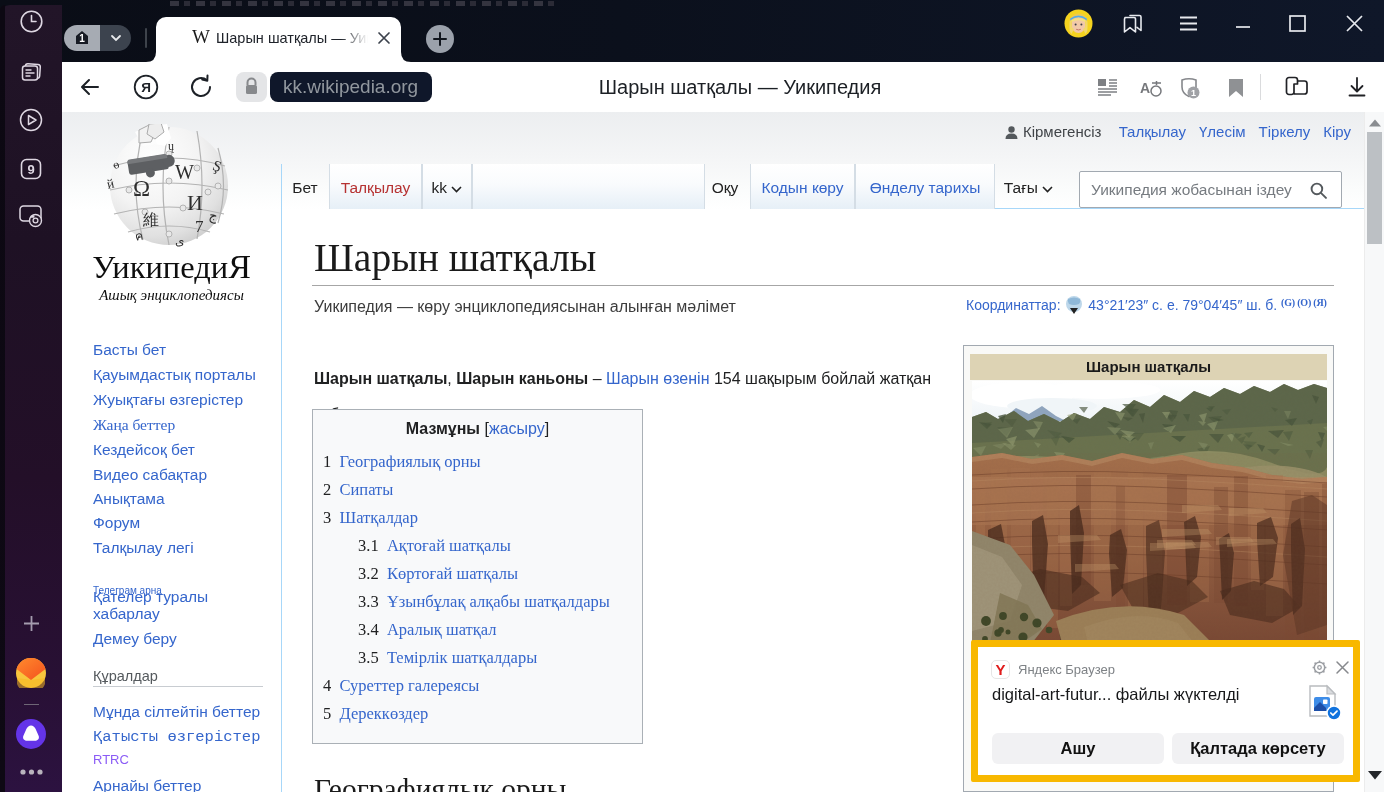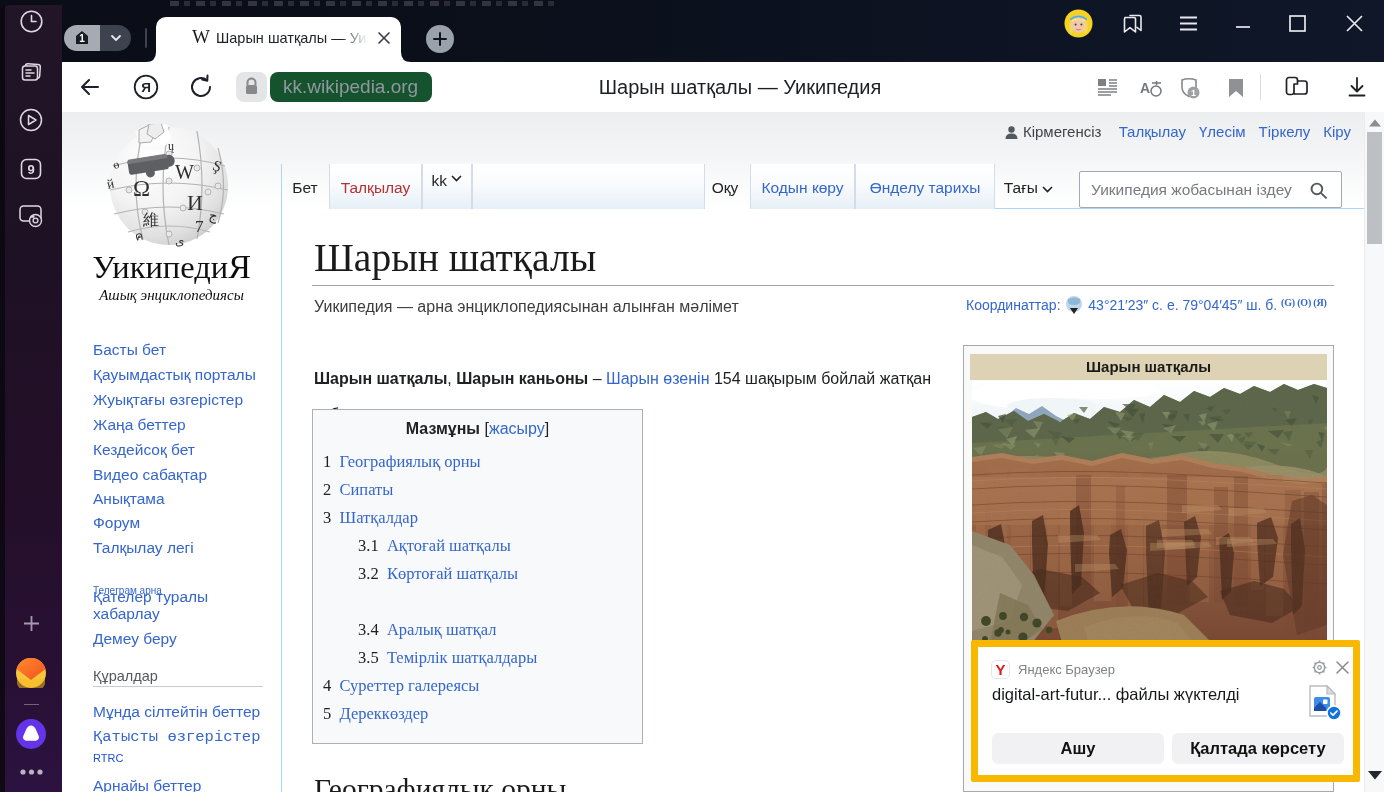--- a/index.html
+++ b/index.html
@@ -14,21 +14,21 @@
   #grouppill .l { width:36px; height:26px; background:#a6abb3; display:flex; align-items:center; justify-content:center; }
   #grouppill .r { width:31px; height:26px; background:#3c434e; display:flex; align-items:center; justify-content:center; }
   #tabsep { left:145px; top:28px; width:2px; height:20px; background:#3e434b; border-radius:1px; }
   #activetab { left:156px; top:17px; width:245px; height:45px; background:#fff; border-radius:10px 10px 0 0; }
   #tabfav { left:192px; top:26px; width:18px; height:22px; font-family:"Liberation Serif",serif; font-size:19px; color:#1b1b1b; }
   #tabtitle { left:216px; top:30px; width:152px; height:19px; font-size:14.5px; color:#20242b; white-space:nowrap; overflow:hidden; -webkit-mask-image:linear-gradient(90deg,#000 82%,transparent 100%); }
   #tabclose { left:372px; top:26px; width:24px; height:24px; }
   #newtab { left:426px; top:25px; width:28px; height:28px; border-radius:50%; background:#9ba1ab; }
   #toolbar { left:62px; top:62px; width:1322px; height:50px; background:#fff; border-radius:12px 12px 0 0; }
   #lockbox { left:236px; top:72px; width:31px; height:30px; background:#e4e5e7; border-radius:8px; }
-  #urlpill { left:270px; top:72px; width:162px; height:30px; background:#14532d; border-radius:8px; font-size:19px; color:#91979e; line-height:30px; padding-left:13px; }
+  #urlpill { left:270px; top:72px; width:162px; height:30px; background:#0f172a; border-radius:8px; font-size:19px; color:#91979e; line-height:30px; padding-left:13px; }
   #ttitle { left:440px; top:76px; width:600px; text-align:center; font-size:20px; color:#1c2025; }
   
   #page { left:62px; top:112px; width:1322px; height:680px; background:#fff; overflow:hidden; }
   #pagegrad { left:0; top:0; width:1302px; height:98px; background:linear-gradient(180deg,#eceef0 0%,#f4f5f6 45%,#fbfcfc 80%,#fff 100%); }
   #contentborder { left:219px; top:52px; width:1px; height:628px; background:#a7d7f9; }
   #persbar { left:902px; top:11px; width:387px; font-size:15px; color:#404448; text-align:right; white-space:nowrap; }
   #persbar a { color:#3566cc; text-decoration:none; margin-left:13px; }
   .wtab { position:absolute; top:52px; height:45px; font-size:15.5px; color:#3566cc; display:flex; align-items:flex-end; justify-content:center; padding-bottom:12px; }
   .wtab.grad { background:linear-gradient(180deg,#ffffff 0%,#f9fbfd 45%,#e6eff7 100%); border-left:1px solid #d4dde5; border-right:1px solid #d4dde5; }
   .bluebottom { position:absolute; top:96px; height:1px; background:#a7d7f9; }
@@ -286,53 +286,54 @@
   </svg>
   <div class="abs" style="left:0; top:136px; width:219px; text-align:center; font-family:'Liberation Serif',serif; font-size:32.5px; color:#0e0e0e;">Уикипеди<span style="font-size:34px;">Я</span></div>
   <div class="abs" style="left:0; top:175px; width:219px; text-align:center; font-family:'Liberation Serif',serif; font-style:italic; font-size:15px; color:#0e0e0e;">Ашық энциклопедиясы</div>
 
   <div class="abs" id="nav1" style="left:33px; top:0; width:190px;"></div>
 
   <div class="bluebottom" style="left:267px; width:376px;"></div>
   <div class="bluebottom" style="left:688px; width:614px;"></div>
   <div class="wtab" style="left:219px; width:48px; color:#222;">Бет</div>
   <div class="wtab grad" style="left:267px; width:93px; color:#b63232;">Талқылау</div>
-  <div class="wtab grad" style="left:360px; width:50px; color:#222;align-items:center;">kk&nbsp;<svg style="margin-bottom:4px" width="11" height="7" viewBox="0 0 11 7">
+  <div class="wtab grad" style="left:360px; width:50px; color:#222;">kk&nbsp;<svg style="margin-bottom:4px" width="11" height="7" viewBox="0 0 11 7">
         <path d="M1 1 L5.5 5.5 L10 1" stroke="#222" stroke-width="1.6" fill="none"></path>
       </svg></div>
   <div class="wtab grad" style="left:410px; width:233px;"></div>
   <div class="wtab" style="left:638px; width:50px; color:#222;">Оқу</div>
   <div class="wtab grad" style="left:688px; width:105px;">Кодын көру</div>
   <div class="wtab grad" style="left:793px; width:140px;">Өнделу тарихы</div>
   <div class="wtab" style="left:933px; width:67px; color:#222;">Тағы&nbsp;<svg style="margin-bottom:4px" width="11" height="7" viewBox="0 0 11 7">
         <path d="M1 1 L5.5 5.5 L10 1" stroke="#222" stroke-width="1.6" fill="none"></path>
       </svg></div>
   <div class="abs" id="search">Уикипедия жобасынан іздеу<svg style="position:absolute; right:14px; top:10px;" width="17" height="17" viewBox="0 0 16 16">
         <circle cx="6.5" cy="6.5" r="5" fill="none" stroke="#54595d" stroke-width="1.8"></circle>
         <path d="M10.5 10.5 L15 15" stroke="#54595d" stroke-width="1.8" stroke-linecap="round"></path>
       </svg></div>
 
   <div class="abs" id="h1">Шарын шатқалы</div>
   <div class="abs" id="h1line"></div>
-  <div class="abs" id="sitesub">Уикипедия — арна энциклопедиясынан алынған мәлімет</div>
+  <div class="abs" id="sitesub">Уикипедия — көру энциклопедиясынан алынған мәлімет</div>
   <div class="abs" id="coords">Координаттар: <svg style="vertical-align:-5px" width="20" height="20" viewBox="0 0 20 20">
         <circle cx="10" cy="9" r="8" fill="#bdd7ea"></circle>
         <path d="M4 4 Q10 1 16 4 Q17 7 15 9 Q10 11 5 9 Q3 6 4 4 Z" fill="#8fb8d8"></path>
         <path d="M5 12 Q10 15 15 12 Q13 16 10 16 Q7 16 5 12 Z" fill="#a8c8e0"></path>
         <path d="M6 13 L14 13 L10 19 Z" fill="#222"></path>
       </svg> 43°21′23″ с. е. 79°04′45″ ш. б. <span style="font-size:10px; font-weight:bold; font-family:'Liberation Serif',serif; vertical-align:4px; letter-spacing:-0.2px;">(G) (O) (Я)</span></div>
   <div class="abs" id="para"><b>Шарын шатқалы</b>, <b>Шарын каньоны</b> – <a>Шарын өзенін</a> 154 шақырым бойлай жатқан табиғи нысан.</div>
 
   <div class="abs" id="toc">
     <div id="toctitle"><b>Мазмұны</b> <span style="color:#202122">[</span><a>жасыру</a><span style="color:#202122">]</span></div>
   <div class="tocrow" style="top:38px; padding-left:10px;"><span class="tocn">1</span>&nbsp;&nbsp;<a>Географиялық орны</a></div>
       <div class="tocrow" style="top:66px; padding-left:10px;"><span class="tocn">2</span>&nbsp;&nbsp;<a>Сипаты</a></div>
       <div class="tocrow" style="top:94px; padding-left:10px;"><span class="tocn">3</span>&nbsp;&nbsp;<a>Шатқалдар</a></div>
       <div class="tocrow" style="top:122px; padding-left:45px;"><span class="tocn">3.1</span>&nbsp;&nbsp;<a>Ақтоғай шатқалы</a></div>
       <div class="tocrow" style="top:150px; padding-left:45px;"><span class="tocn">3.2</span>&nbsp;&nbsp;<a>Көртоғай шатқалы</a></div>
+      <div class="tocrow" style="top:178px; padding-left:45px;"><span class="tocn">3.3</span>&nbsp;&nbsp;<a>Ұзынбұлақ алқабы шатқалдары</a></div>
       <div class="tocrow" style="top:206px; padding-left:45px;"><span class="tocn">3.4</span>&nbsp;&nbsp;<a>Аралық шатқал</a></div>
       <div class="tocrow" style="top:234px; padding-left:45px;"><span class="tocn">3.5</span>&nbsp;&nbsp;<a>Темірлік шатқалдары</a></div>
       <div class="tocrow" style="top:262px; padding-left:10px;"><span class="tocn">4</span>&nbsp;&nbsp;<a>Суреттер галереясы</a></div>
       <div class="tocrow" style="top:290px; padding-left:10px;"><span class="tocn">5</span>&nbsp;&nbsp;<a>Дереккөздер</a></div>
     </div>
   <div class="abs" id="h2partial">Географиялық орны</div>
 
   <div class="abs" id="infobox">
     <div id="ibhead">Шарын шатқалы</div>
     <div id="ibimg"><svg width="355" height="262" viewBox="0 0 355 262">
@@ -549,35 +550,35 @@
         <path d="M7 1.5 L13 8.5 L1 8.5 Z" fill="#8a8d91"></path>
       </svg>
     <div id="sbthumb"></div>
     <svg style="position:absolute; left:2px; top:657px;" width="16" height="12" viewBox="0 0 16 12">
         <path d="M1 2 L15 2 L8 10.5 Z" fill="#23262a"></path>
       </svg>
   </div>
 <div class="abs navlink" style="left:31px; top:229px; color:#3566cc; font-size:15.5px;">Басты бет</div>
     <div class="abs navlink" style="left:31px; top:254px; color:#3566cc; font-size:15.5px;">Қауымдастық порталы</div>
     <div class="abs navlink" style="left:31px; top:279px; color:#3566cc; font-size:15.5px;">Жуықтағы өзгерістер</div>
-    <div class="abs navlink" style="left:31px; top:304px; color:#3566cc; font-size:15.5px;">Жаңа беттер</div>
+    <div class="abs navlink" style="left:31px; top:304px; color:#3566cc; font-size:15.5px;font-family:Liberation Serif, serif;">Жаңа беттер</div>
     <div class="abs navlink" style="left:31px; top:329px; color:#3566cc; font-size:15.5px;">Кездейсоқ бет</div>
     <div class="abs navlink" style="left:31px; top:353.5px; color:#3566cc; font-size:15.5px;">Видео сабақтар</div>
     <div class="abs navlink" style="left:31px; top:378px; color:#3566cc; font-size:15.5px;">Анықтама</div>
     <div class="abs navlink" style="left:31px; top:402px; color:#3566cc; font-size:15.5px;">Форум</div>
     <div class="abs navlink" style="left:31px; top:426.5px; color:#3566cc; font-size:15.5px;">Талқылау легі</div>
     <div class="abs navlink" style="left:31px; top:473px; color:#3566cc; font-size:10px;">Телеграм арна</div>
     <div class="abs navlink" style="left:31px; top:476px; color:#3566cc; font-size:15.5px;">Қателер туралы</div>
     <div class="abs navlink" style="left:31px; top:493px; color:#3566cc; font-size:15.5px;">хабарлау</div>
     <div class="abs navlink" style="left:31px; top:517.5px; color:#3566cc; font-size:15.5px;">Демеу беру</div>
     <div class="abs" style="left:31px; top:556px; font-size:14.5px; color:#54595d;">Құралдар</div>
     <div class="abs" style="left:31px; top:574px; width:170px; height:1px; background:#c8ccd1;"></div>
     <div class="abs navlink" style="left:31px; top:591px; color:#3566cc; font-size:15.5px;">Мұнда сілтейтін беттер</div>
     <div class="abs navlink" style="left:31px; top:616px; color:#3566cc; font-size:15.5px;font-family:Liberation Mono, monospace;">Қатысты өзгерістер</div>
-    <div class="abs navlink" style="left:31px; top:640px; color:#1d4ed8; font-size:11px;">RTRC</div>
+    <div class="abs navlink" style="left:31px; top:640px; color:#8b5cf6; font-size:13px;">RTRC</div>
     <div class="abs navlink" style="left:31px; top:664.5px; color:#3566cc; font-size:15.5px;">Арнайы беттер</div>
   </div>
 
 <div class="abs" id="popup">
   <div id="ylogo">Y</div>
   <div id="ybtext">Яндекс Браузер</div>
   <svg style="position:absolute; left:332px; top:11px;" width="19" height="19" viewBox="0 0 19 19">
       <circle cx="9.5" cy="9.5" r="5.2" fill="none" stroke="#9b9ea3" stroke-width="1.5"></circle>
       <circle cx="9.5" cy="9.5" r="1.8" fill="none" stroke="#9b9ea3" stroke-width="1.3"></circle>
       <g stroke="#9b9ea3" stroke-width="1.5">

